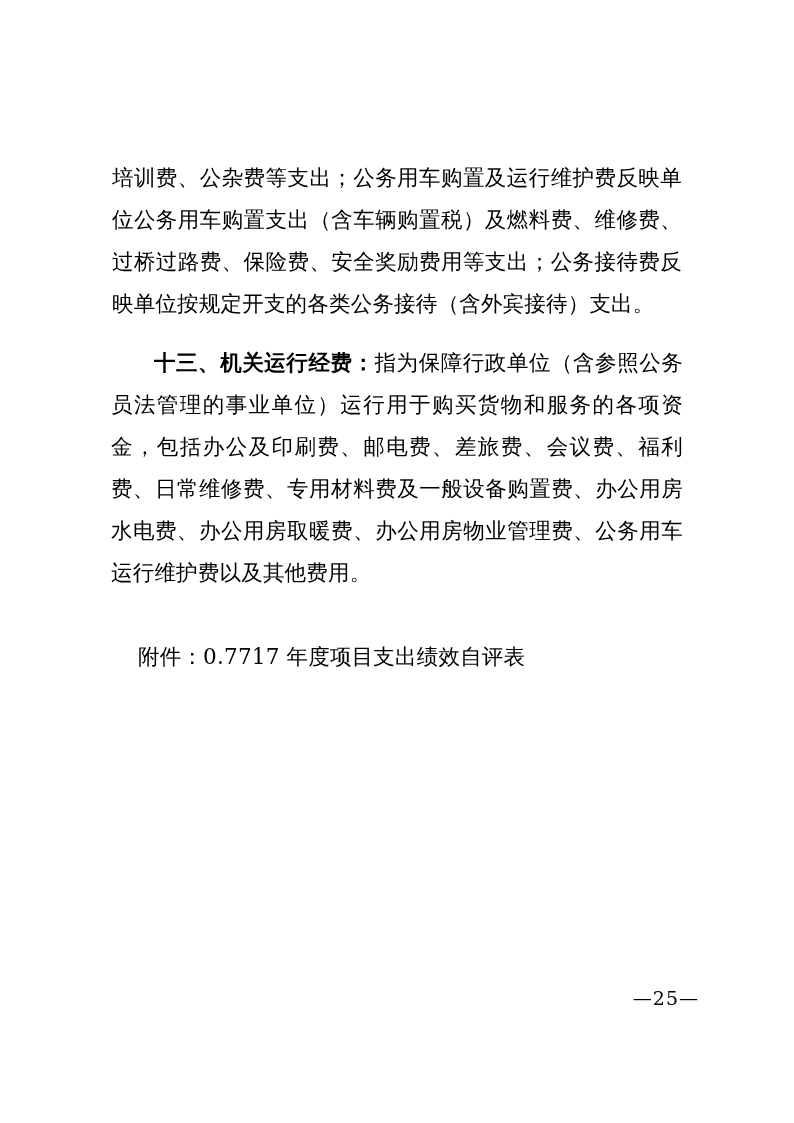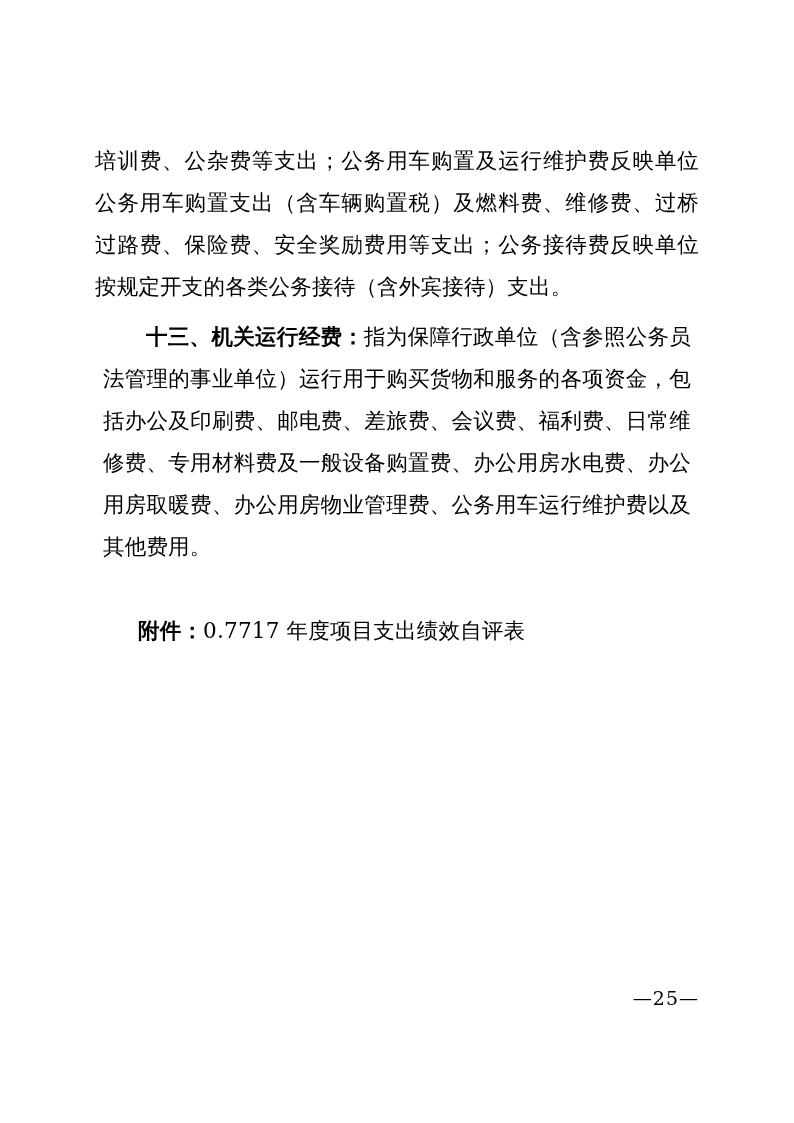--- a/index.html
+++ b/index.html
@@ -24,41 +24,41 @@
     padding: 140px 95px 0 95px;
   }
   .body-text {
     font-size: 21.5px;
     line-height: 42px;
     text-align: justify;
     text-justify: inter-ideograph;
     letter-spacing: 0.2px;
   }
   .para {
-    margin: 0;
+    margin: 17px;
     text-indent: 0;
   }
   .para-indent {
-    margin: 8px;
+    margin: 16px;
     text-indent: 43px;
   }
   .lead-bold {
     font-weight: bold;
   }
   .attachments {
     margin-top: 42px;
     font-size: 21.5px;
     line-height: 42px;
   }
   .attach-row {
     display: flex;
     align-items: flex-start;
   }
   .attach-label {
-    font-weight: bold;
+    font-weight: normal;
     white-space: nowrap;
     padding-left: 43px;
   }
   .attach-items {
     display: block;
   }
   .attach-item {
     display: block;
     white-space: nowrap;
   }

